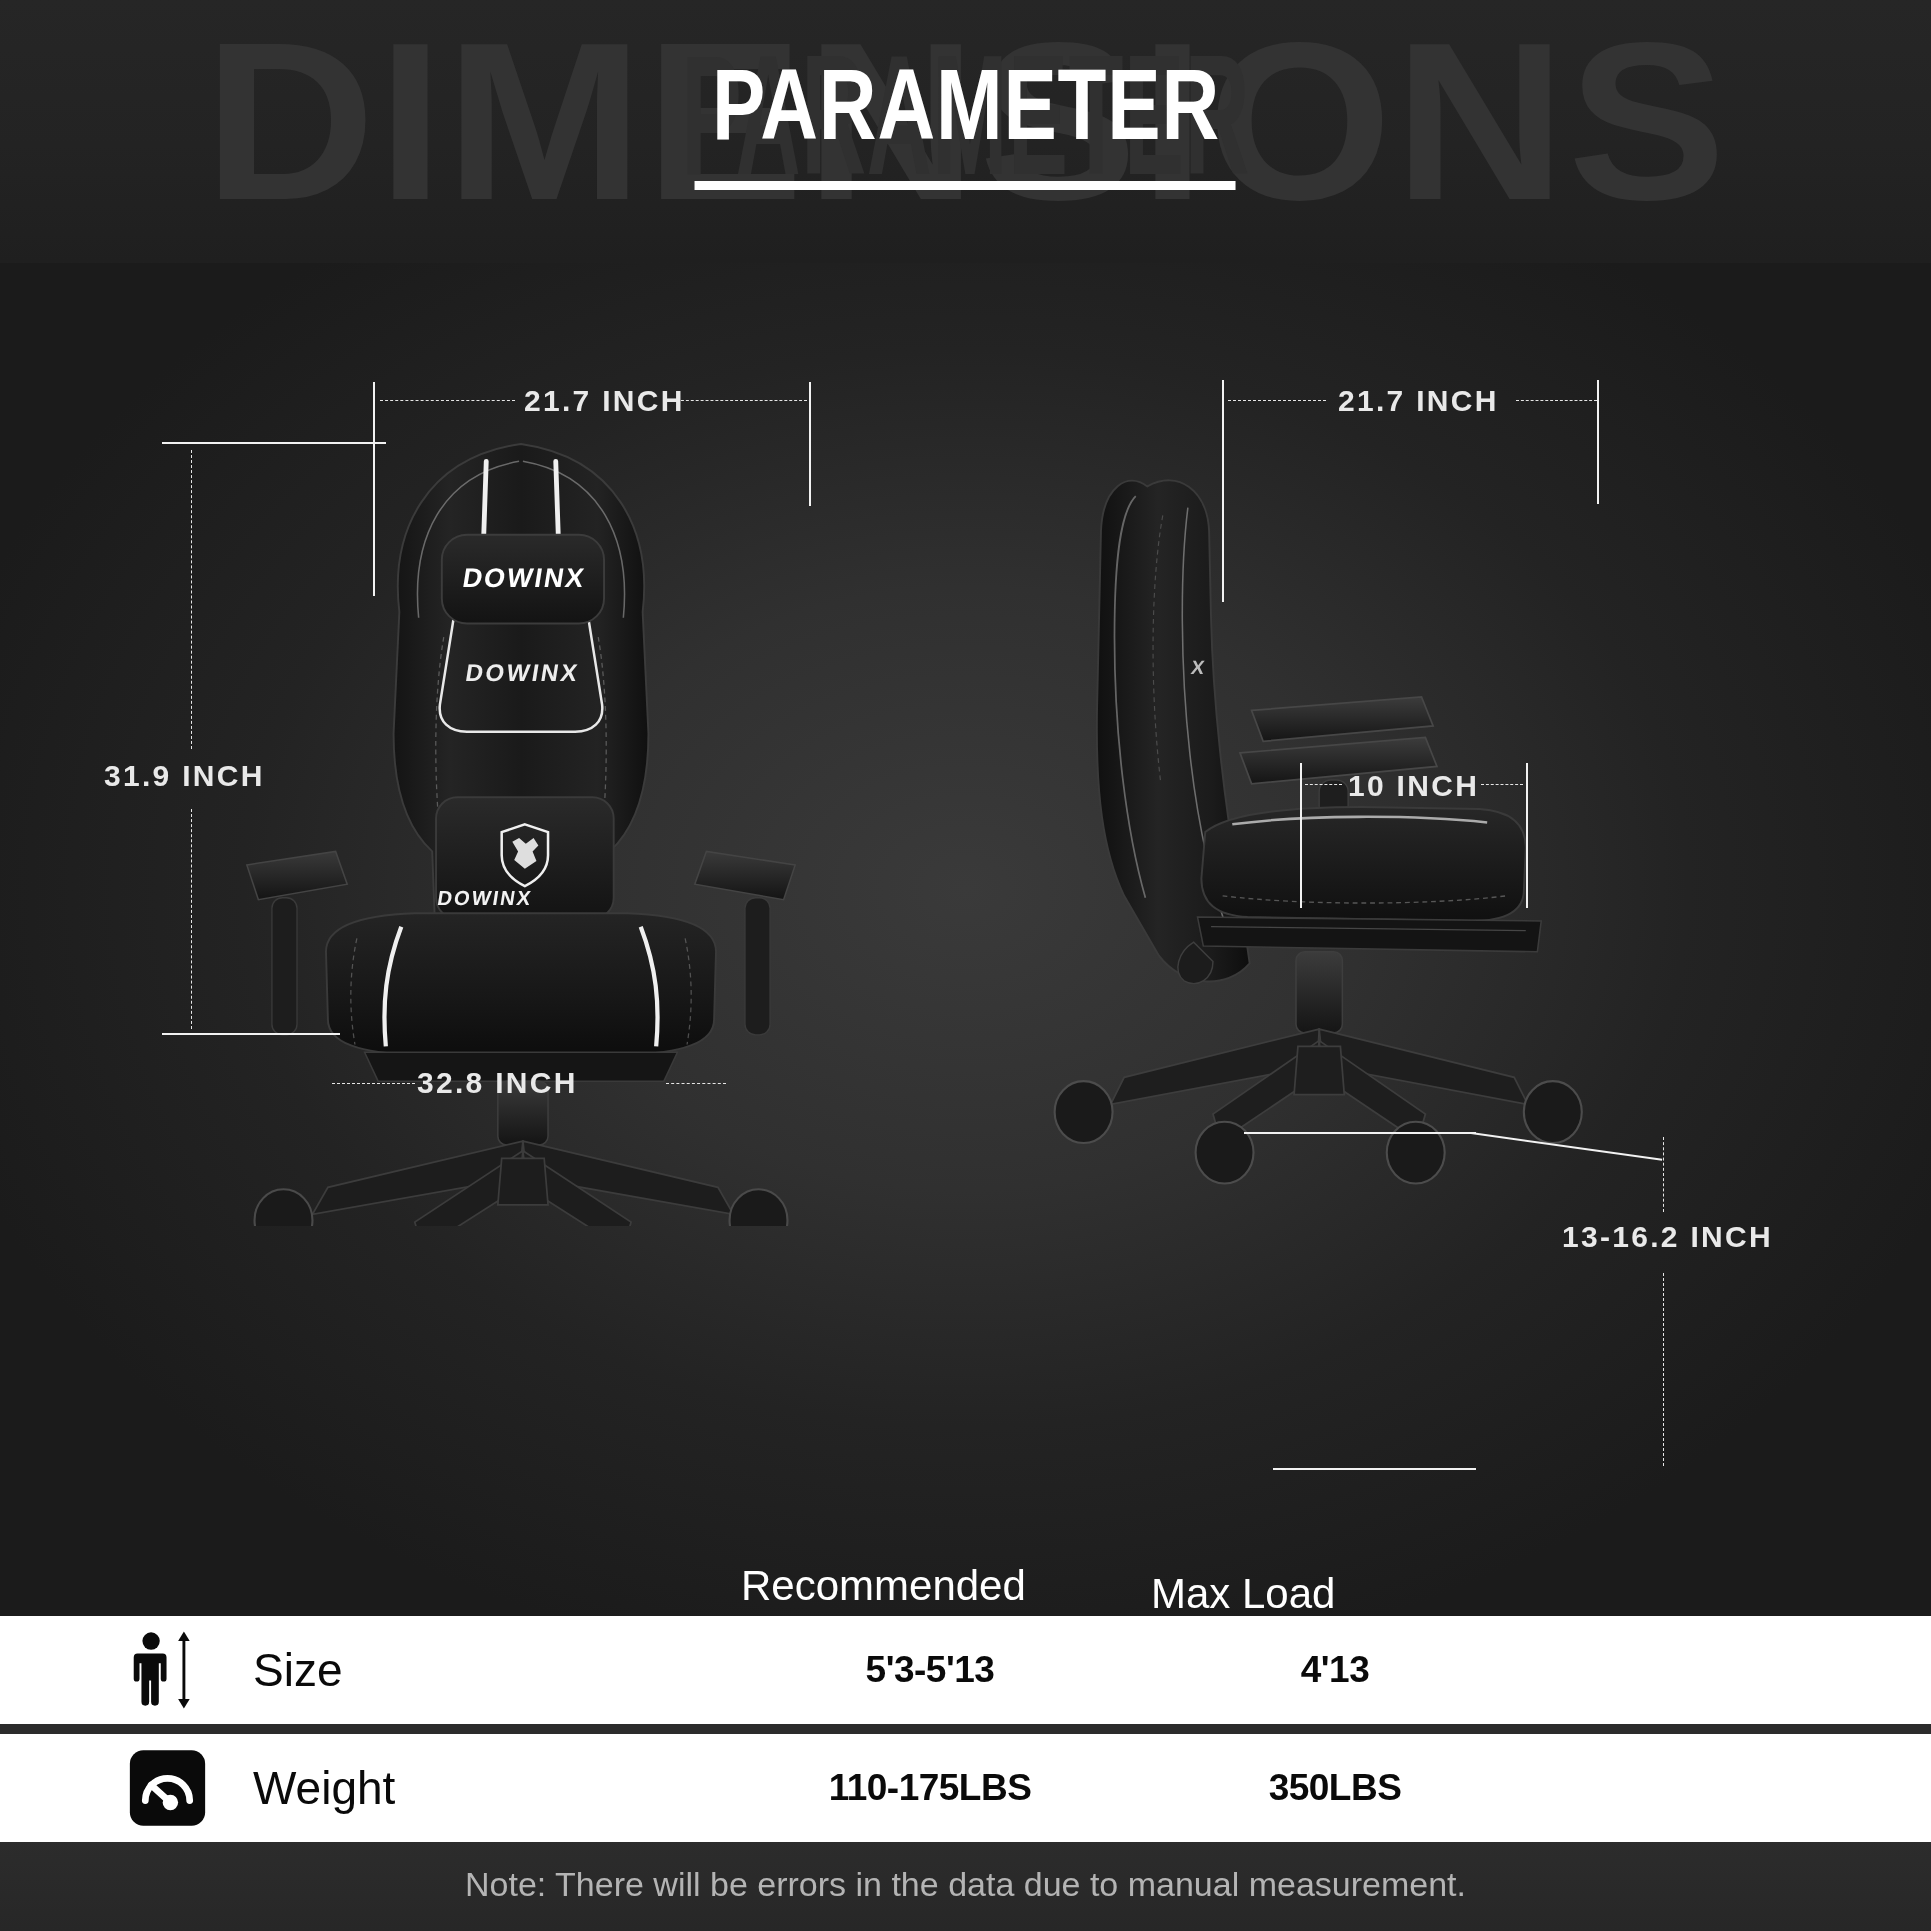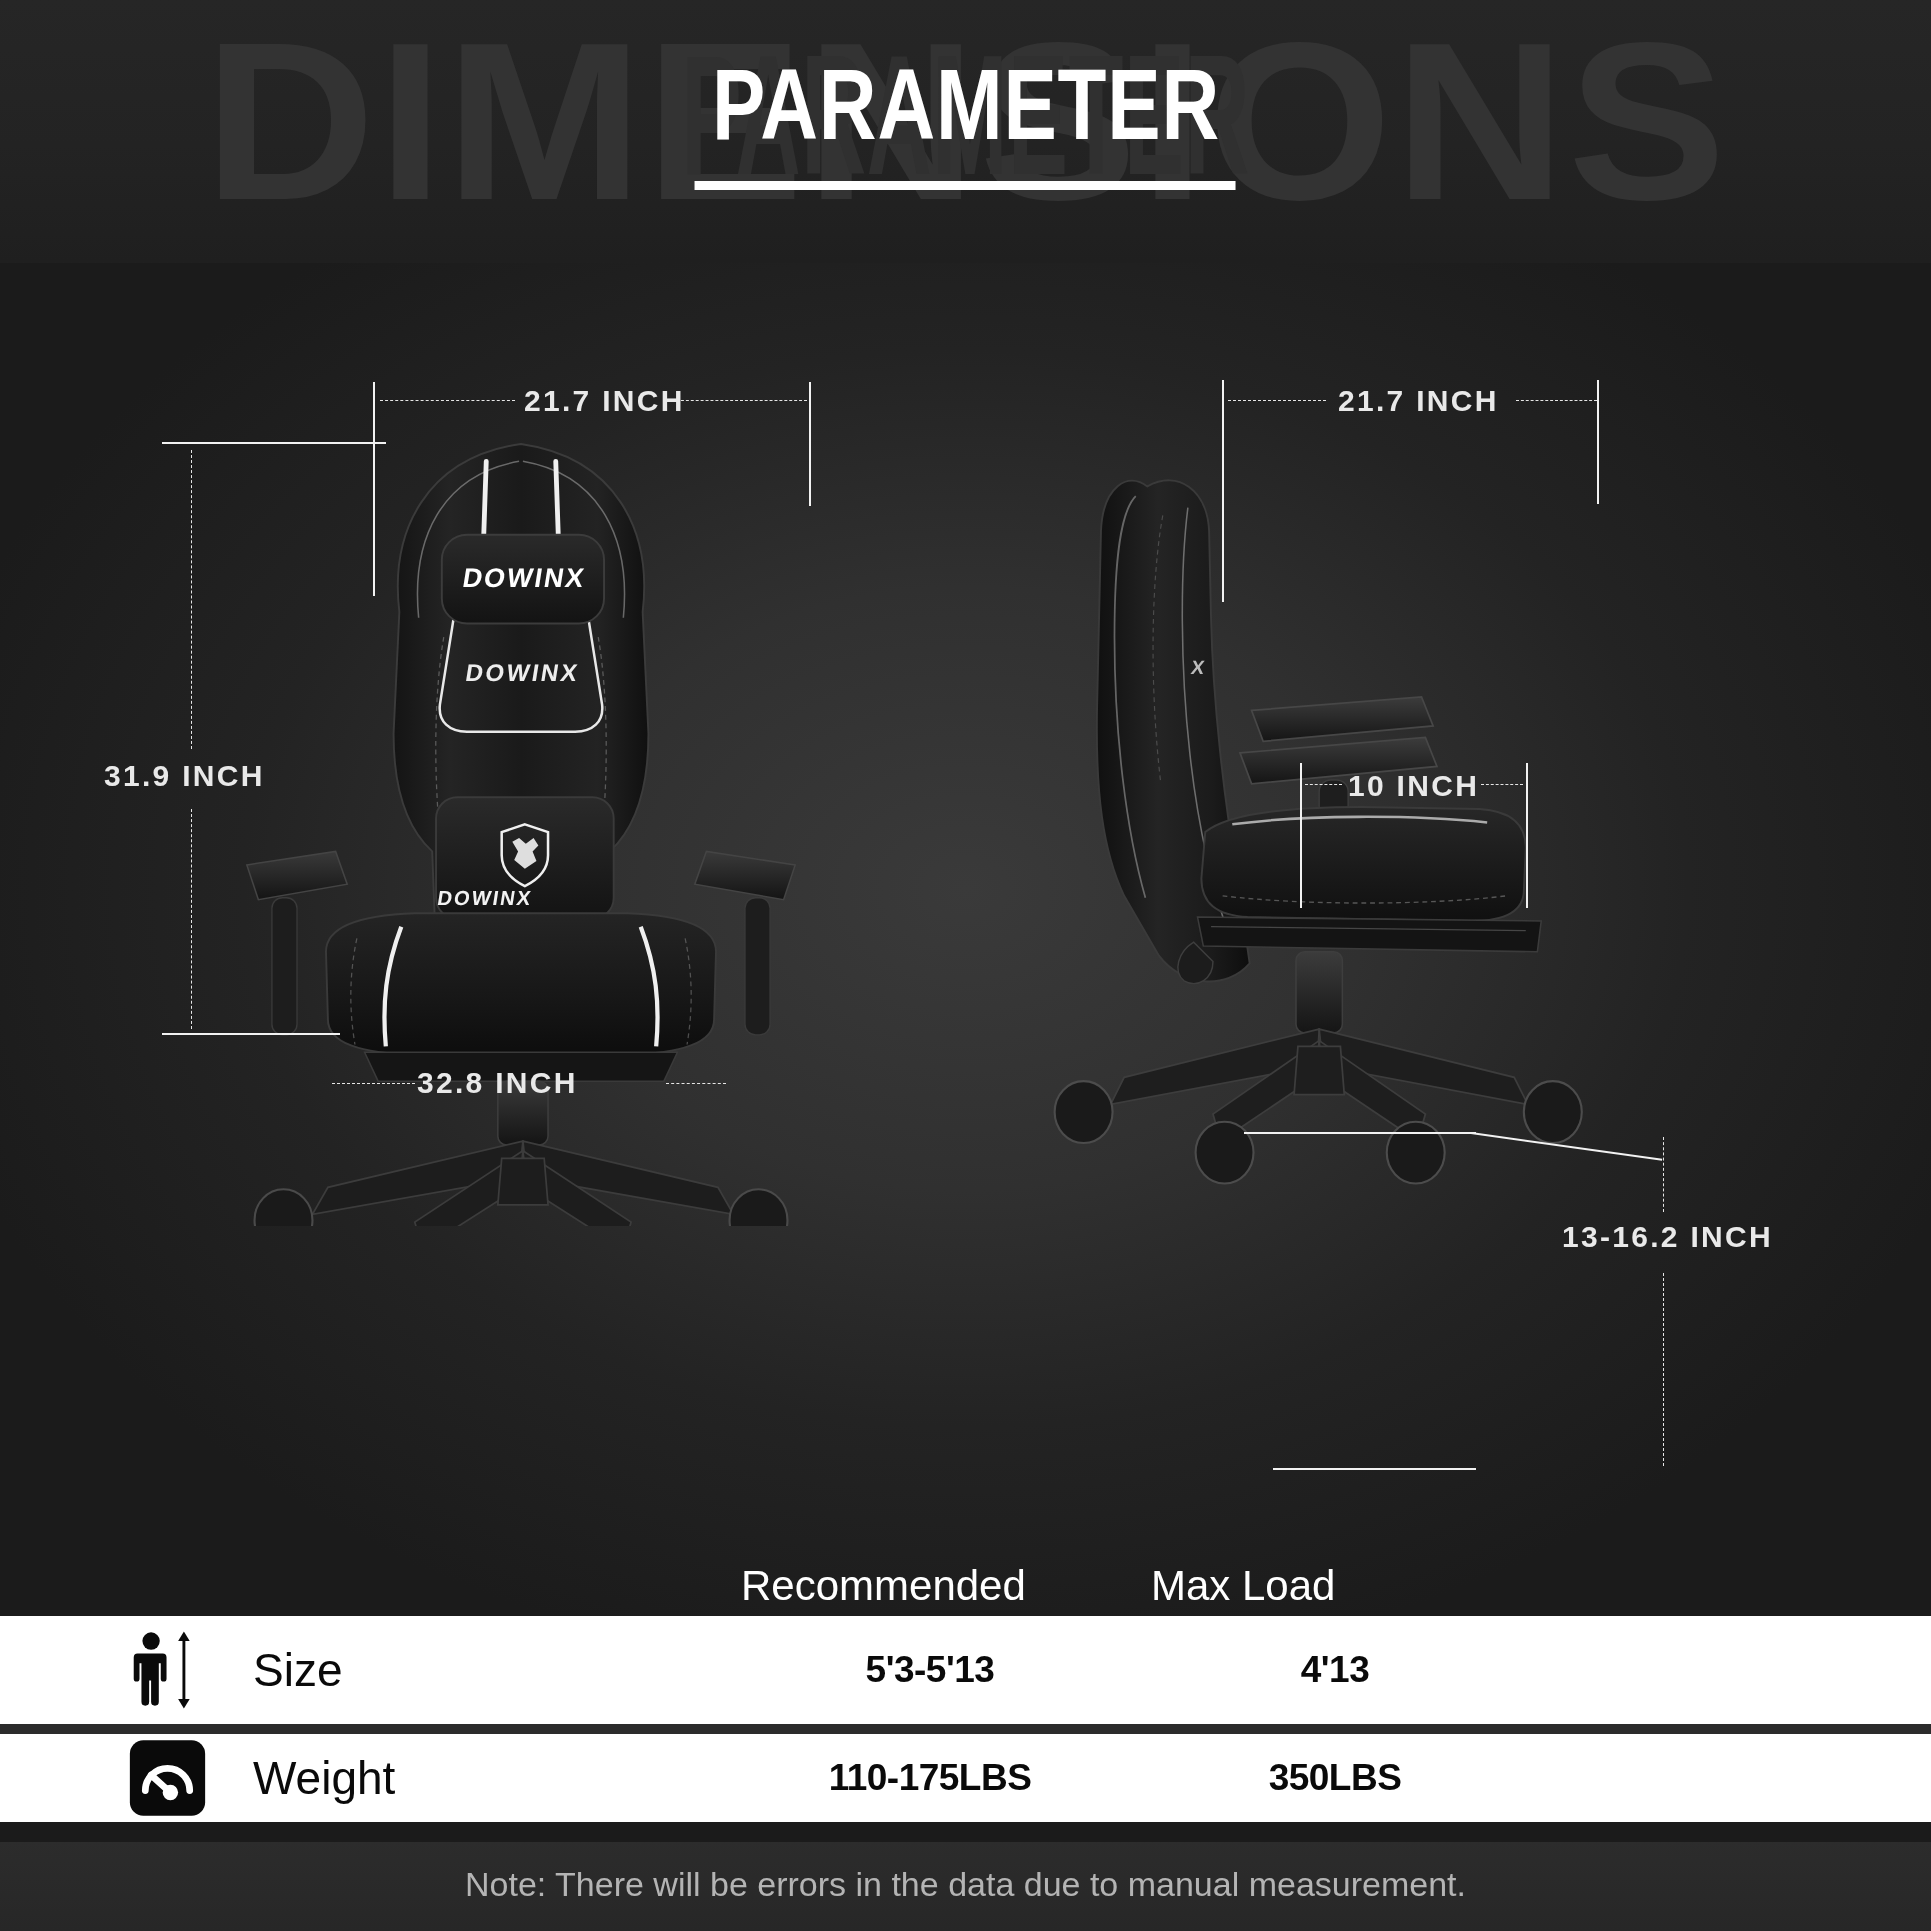--- a/index.html
+++ b/index.html
@@ -359,41 +359,41 @@
 
   <div class="sl-solid-h" style="left:1244px; top:1132px; width:232px;"></div>
   <div class="sl-solid-h" style="left:1273px; top:1468px; width:203px;"></div>
   <div class="sl-dash-v" style="left:1663px; top:1137px; height:75px;"></div>
   <div class="sl-dash-v" style="left:1663px; top:1273px; height:193px;"></div>
   <div class="sl-solid-h" style="left:1471px; top:1132px; width:193px; transform:rotate(8deg); transform-origin:left center;"></div>
   <div class="dim-label" style="left:1562px; top:1220px;">13-16.2 INCH</div>
 
   <div class="colhead-band"></div>
   <div class="colhead" style="left:741px; width:386px;">Recommended</div>
-  <div class="colhead" style="left:1151px; width:367px;">Max Load</div>
+  <div class="colhead" style="left:1151px; width:367px;margin-top:8px;">Max Load</div>
 
   <div class="trow" style="top:1616px; height:108px;">
     <span class="row-icon">
       <svg width="83" height="83" viewBox="0 0 86 86">
         <circle cx="26" cy="13" r="9" fill="#0a0a0a"></circle>
         <path d="M14 26 h24 a4 4 0 0 1 4 4 v22 a3 3 0 0 1 -6 0 v-16 h-2 v40 a4 4 0 0 1 -8 0 v-22 h-2 v22
                  a4 4 0 0 1 -8 0 v-40 h-2 v16 a3 3 0 0 1 -6 0 v-22 a4 4 0 0 1 4 -4 z" fill="#0a0a0a"></path>
         <line x1="60" y1="8" x2="60" y2="78" stroke="#0a0a0a" stroke-width="3"></line>
         <path d="M60 3 l6 10 h-12 z" fill="#0a0a0a"></path>
         <path d="M60 83 l6 -10 h-12 z" fill="#0a0a0a"></path>
       </svg>
     </span>
     <span class="row-label">Size</span>
     <span class="row-val" style="left:930px;">5'3-5'13</span>
     <span class="row-val" style="left:1335px;">4'13</span>
   </div>
 
   <div class="tdivider" style="top:1724px;"></div>
 
-  <div class="trow" style="top:1734px; height:88px;">
+  <div class="trow" style="top:1734px; height:108px;">
     <span class="row-icon">
       <svg width="83" height="83" viewBox="0 0 86 86">
         <rect x="4" y="4" width="78" height="78" rx="14" fill="#0a0a0a"></rect>
         <path d="M20 56 A23 23 0 0 1 66 56" fill="none" stroke="#ffffff" stroke-width="7" stroke-linecap="round"></path>
         <circle cx="46" cy="58" r="8" fill="#ffffff"></circle>
         <path d="M46 58 L26 40" stroke="#ffffff" stroke-width="7" stroke-linecap="round"></path>
       </svg>
     </span>
     <span class="row-label">Weight</span>
     <span class="row-val" style="left:930px;">110-175LBS</span>

